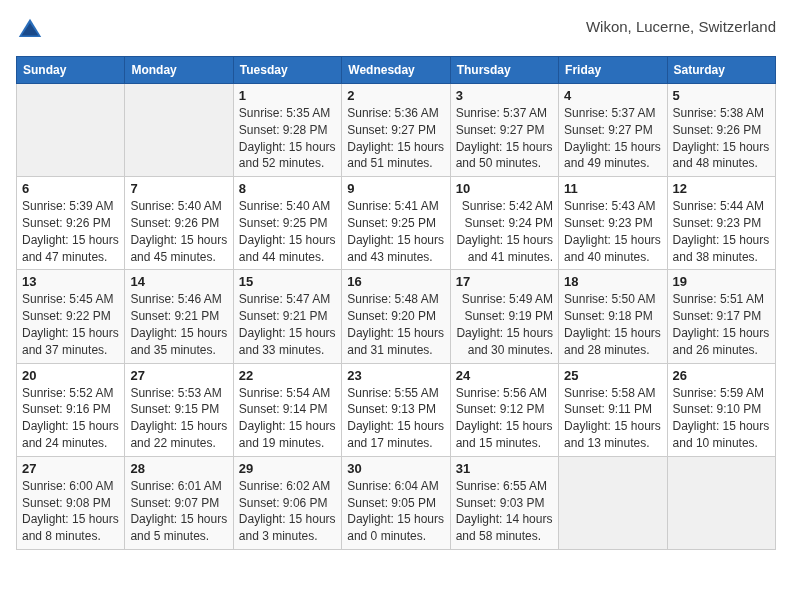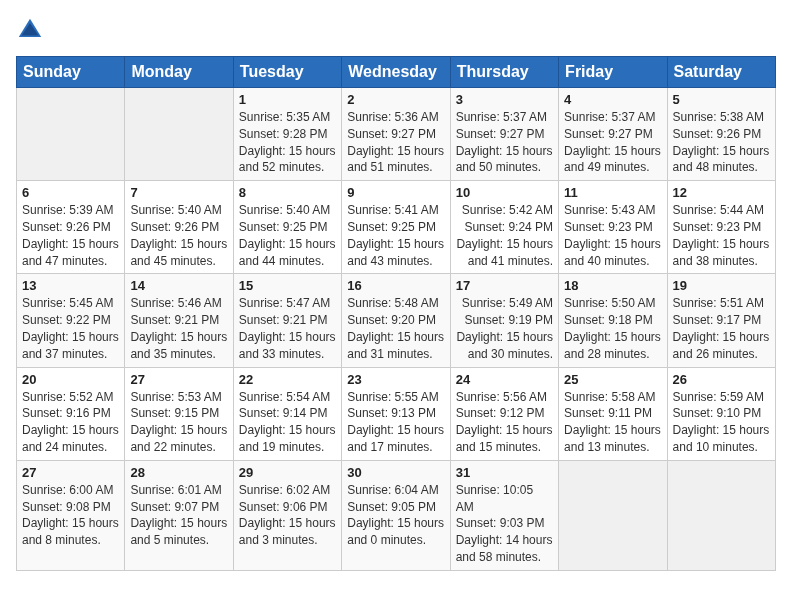--- a/index.html
+++ b/index.html
@@ -57,21 +57,21 @@
     table {
       width: 100%;
       border-collapse: collapse;
       font-size: 11px;
     }
     thead tr th {
       background-color: #2a6ebb;
       color: #fff;
       text-align: left;
       padding: 6px 6px;
-      font-size: 16px;
+      font-size: 12px;
       font-weight: bold;
       border: 1px solid #1e5599;
     }
     tbody tr td {
       vertical-align: top;
       border: 1px solid #ccc;
       padding: 4px 5px;
       min-height: 80px;
       width: calc(100% / 7);
       color: #222;
@@ -99,20 +99,21 @@
 <body>
 
 <div class="header">
   <div class="logo">
     <svg class="logo-icon" viewBox="0 0 40 40" xmlns="http://www.w3.org/2000/svg">
       <polygon points="20,4 36,30 4,30" fill="#2a6ebb"></polygon>
       <polygon points="20,10 32,28 8,28" fill="#1a4a8a"></polygon>
     </svg>
   </div>
   <div class="title-block">
+    <div class="location">Wikon, Lucerne, Switzerland</div>
   </div>
 </div>
 
 <table>
   <thead>
     <tr>
     <th>Sunday</th>
         <th>Monday</th>
         <th>Tuesday</th>
         <th>Wednesday</th>
@@ -338,21 +339,21 @@
         </td>
         <td>
           <span class="day-num">30</span>
           <div class="day-info" style="white-space: pre-line;">Sunrise: 6:04 AM
 Sunset: 9:05 PM
 Daylight: 15 hours
 and 0 minutes.</div>
         </td>
         <td>
           <span class="day-num">31</span>
-          <div class="day-info" style="white-space: pre-line;">Sunrise: 10:05 AM
+          <div class="day-info" style="white-space: pre-line;">Sunrise: 6:55 AM
 Sunset: 9:03 PM
 Daylight: 14 hours
 and 58 minutes.</div>
         </td>
         <td class="empty-cell"></td>
         <td class="empty-cell"></td>
       </tr>
     </tbody>
 </table>
 

